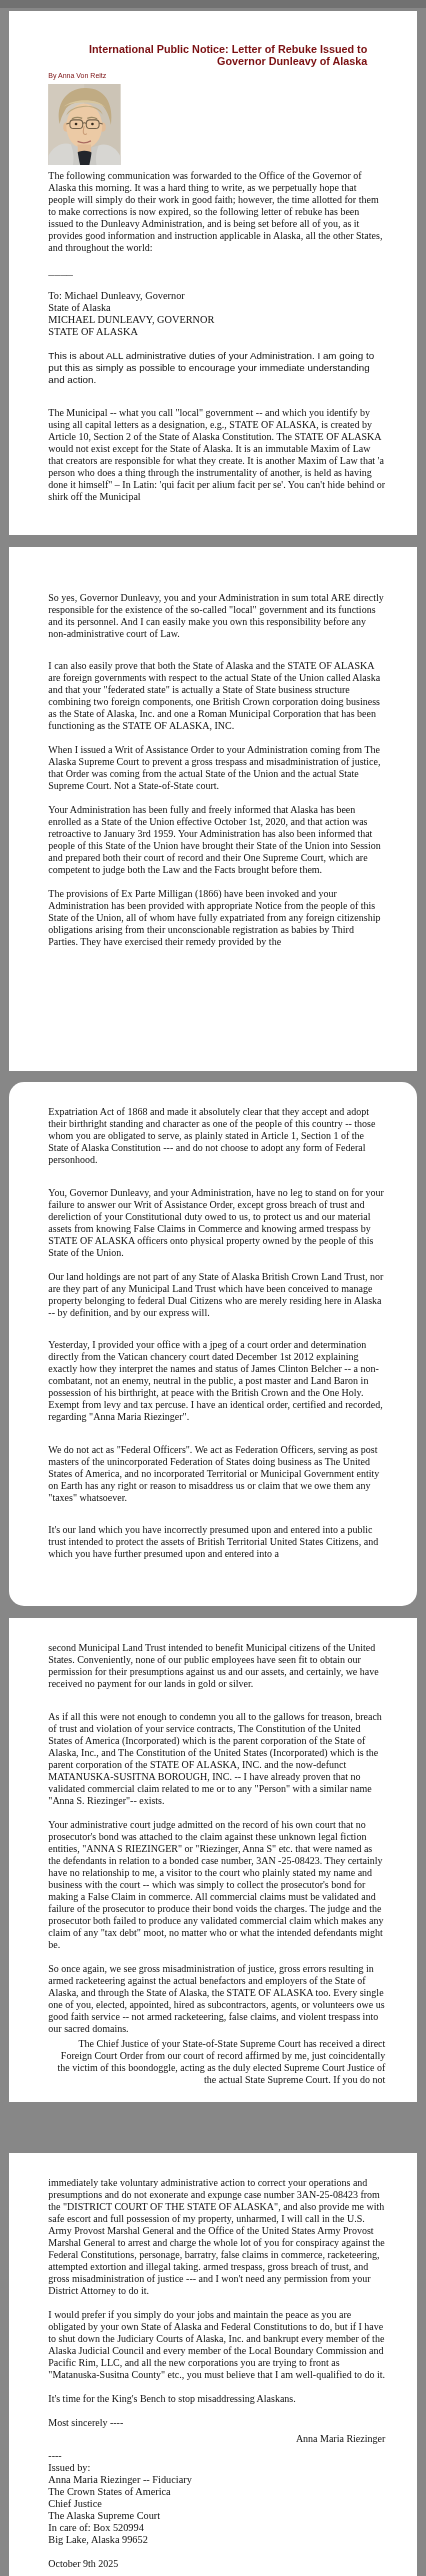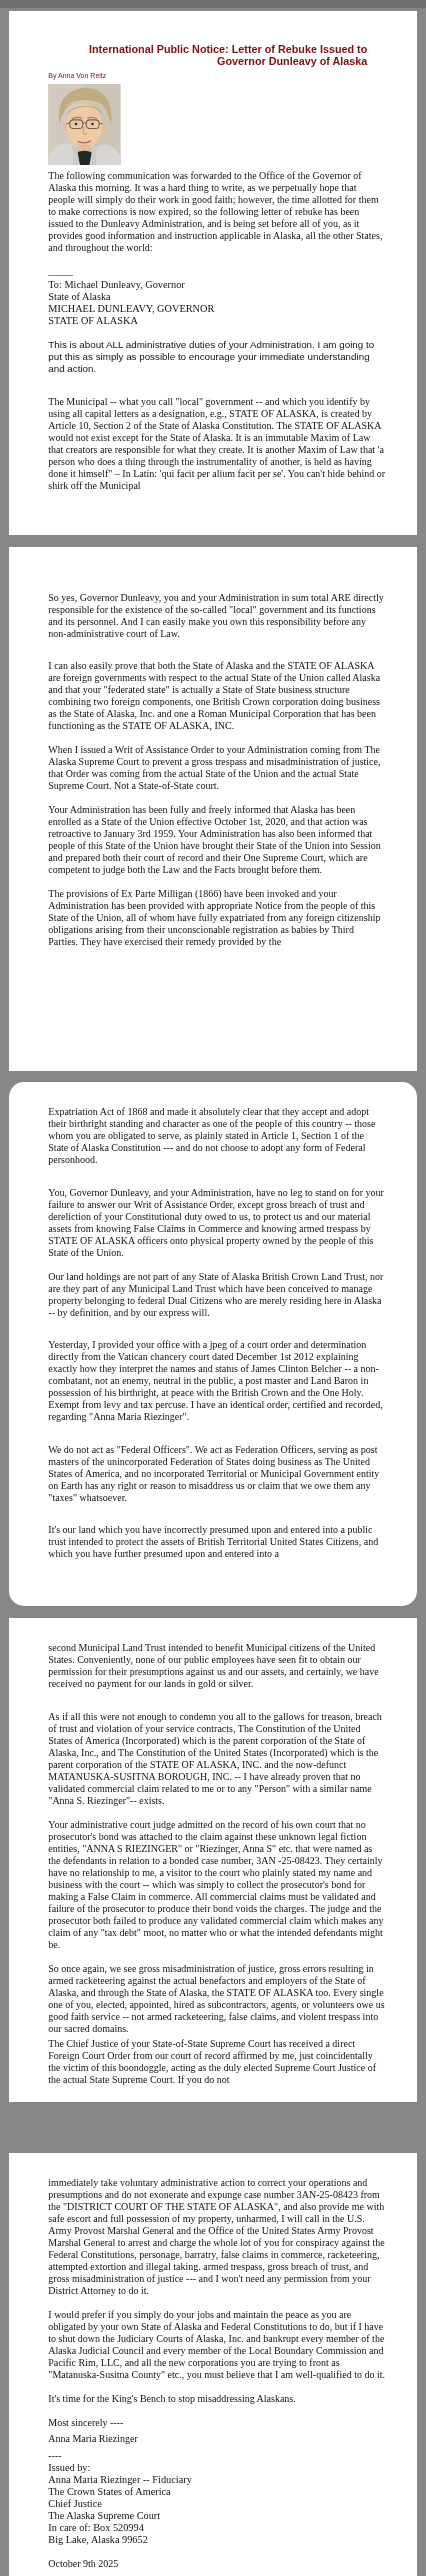--- a/index.html
+++ b/index.html
@@ -14,25 +14,25 @@
   .page5{top:2153px;height:522px;}
   .content{padding:0 32px 0 39px;}
   .pad-first{padding-top:32px;}
   .pad-cont{padding-top:24px;}
   .h1{font-family:"Liberation Sans", sans-serif;font-weight:bold;font-size:10.8px;line-height:12px;color:#7b1113;max-width:319px;margin:0;text-align:right;}
   .byline{font-family:"Liberation Sans", sans-serif;font-size:7px;color:#7b1113;margin-top:5.2px;}
   .photo-wrap{margin-top:4.6px;width:73px;height:81px;}
   p.serif{font-family:"Liberation Serif", serif;font-size:10px;line-height:12px;color:#121212;margin:12px 0 0 0;}
   p.sans{font-family:"Liberation Sans", sans-serif;font-size:9.8px;line-height:12px;color:#121212;margin:12px 0 0 0;}
   .mt0{margin-top:0 !important;}
-  .mt7{margin-top:3.6px !important;}
+  .mt7{margin-top:3.6px !important;text-align:right;}
   .mt10{margin-top:5.2px !important;}
   .mt40{margin-top:20.6px !important;}
   .line{font-family:"Liberation Serif", serif;font-size:10.3px;line-height:12px;color:#121212;}
-  .addr{margin-top:1px;}
+  .addr{margin-top:12px;}
   .divider-underscore{font-family:Liberation Mono, monospace;font-size:10.3px;line-height:12px;color:#222;margin-top:12px;}
   .sig-indent{margin-left:175px;}
   .issued{margin-top:12px;}
 </style>
 </head>
 <body>
 
 <div class="canvas">
   <div class="top-strip"></div>
 

